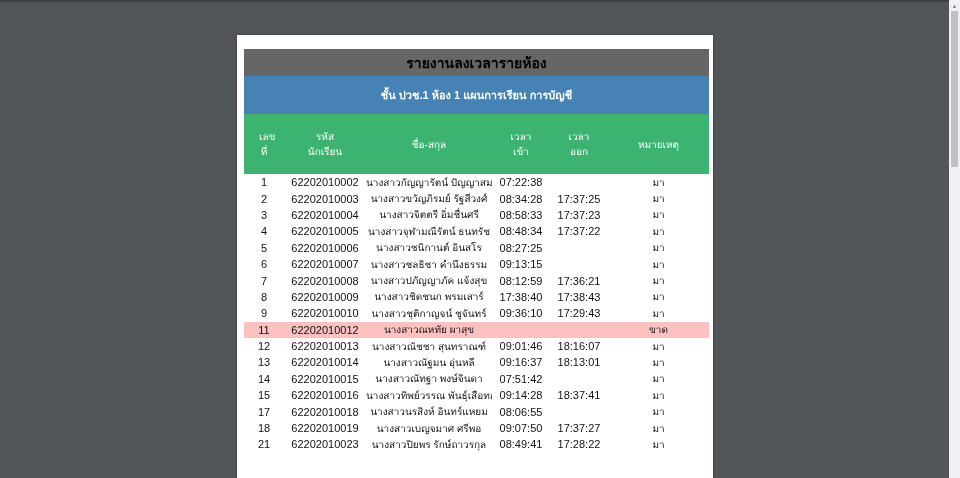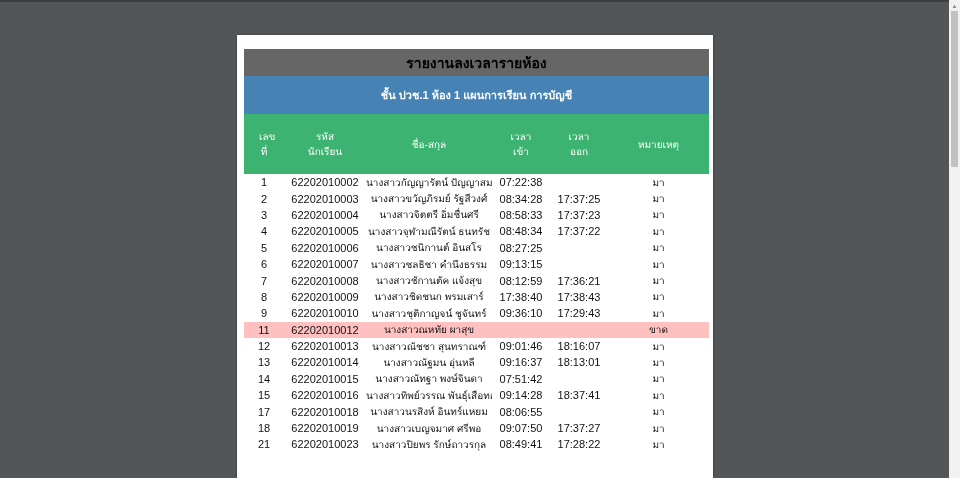--- a/index.html
+++ b/index.html
@@ -167,21 +167,21 @@
             <td>6</td>
             <td>62202010007</td>
             <td class="name">นางสาวชลธิชา คำนึงธรรม</td>
             <td>09:13:15</td>
             <td></td>
             <td class="remark">มา</td>
           </tr>
           <tr>
             <td>7</td>
             <td>62202010008</td>
-            <td class="name">นางสาวชักานตัค แจ้งสุข</td>
+            <td class="name">นางสาวปภัญญาภัค แจ้งสุข</td>
             <td>08:12:59</td>
             <td>17:36:21</td>
             <td class="remark">มา</td>
           </tr>
           <tr>
             <td>8</td>
             <td>62202010009</td>
             <td class="name">นางสาวชิดชนก พรมเสาร์</td>
             <td>17:38:40</td>
             <td>17:38:43</td>

